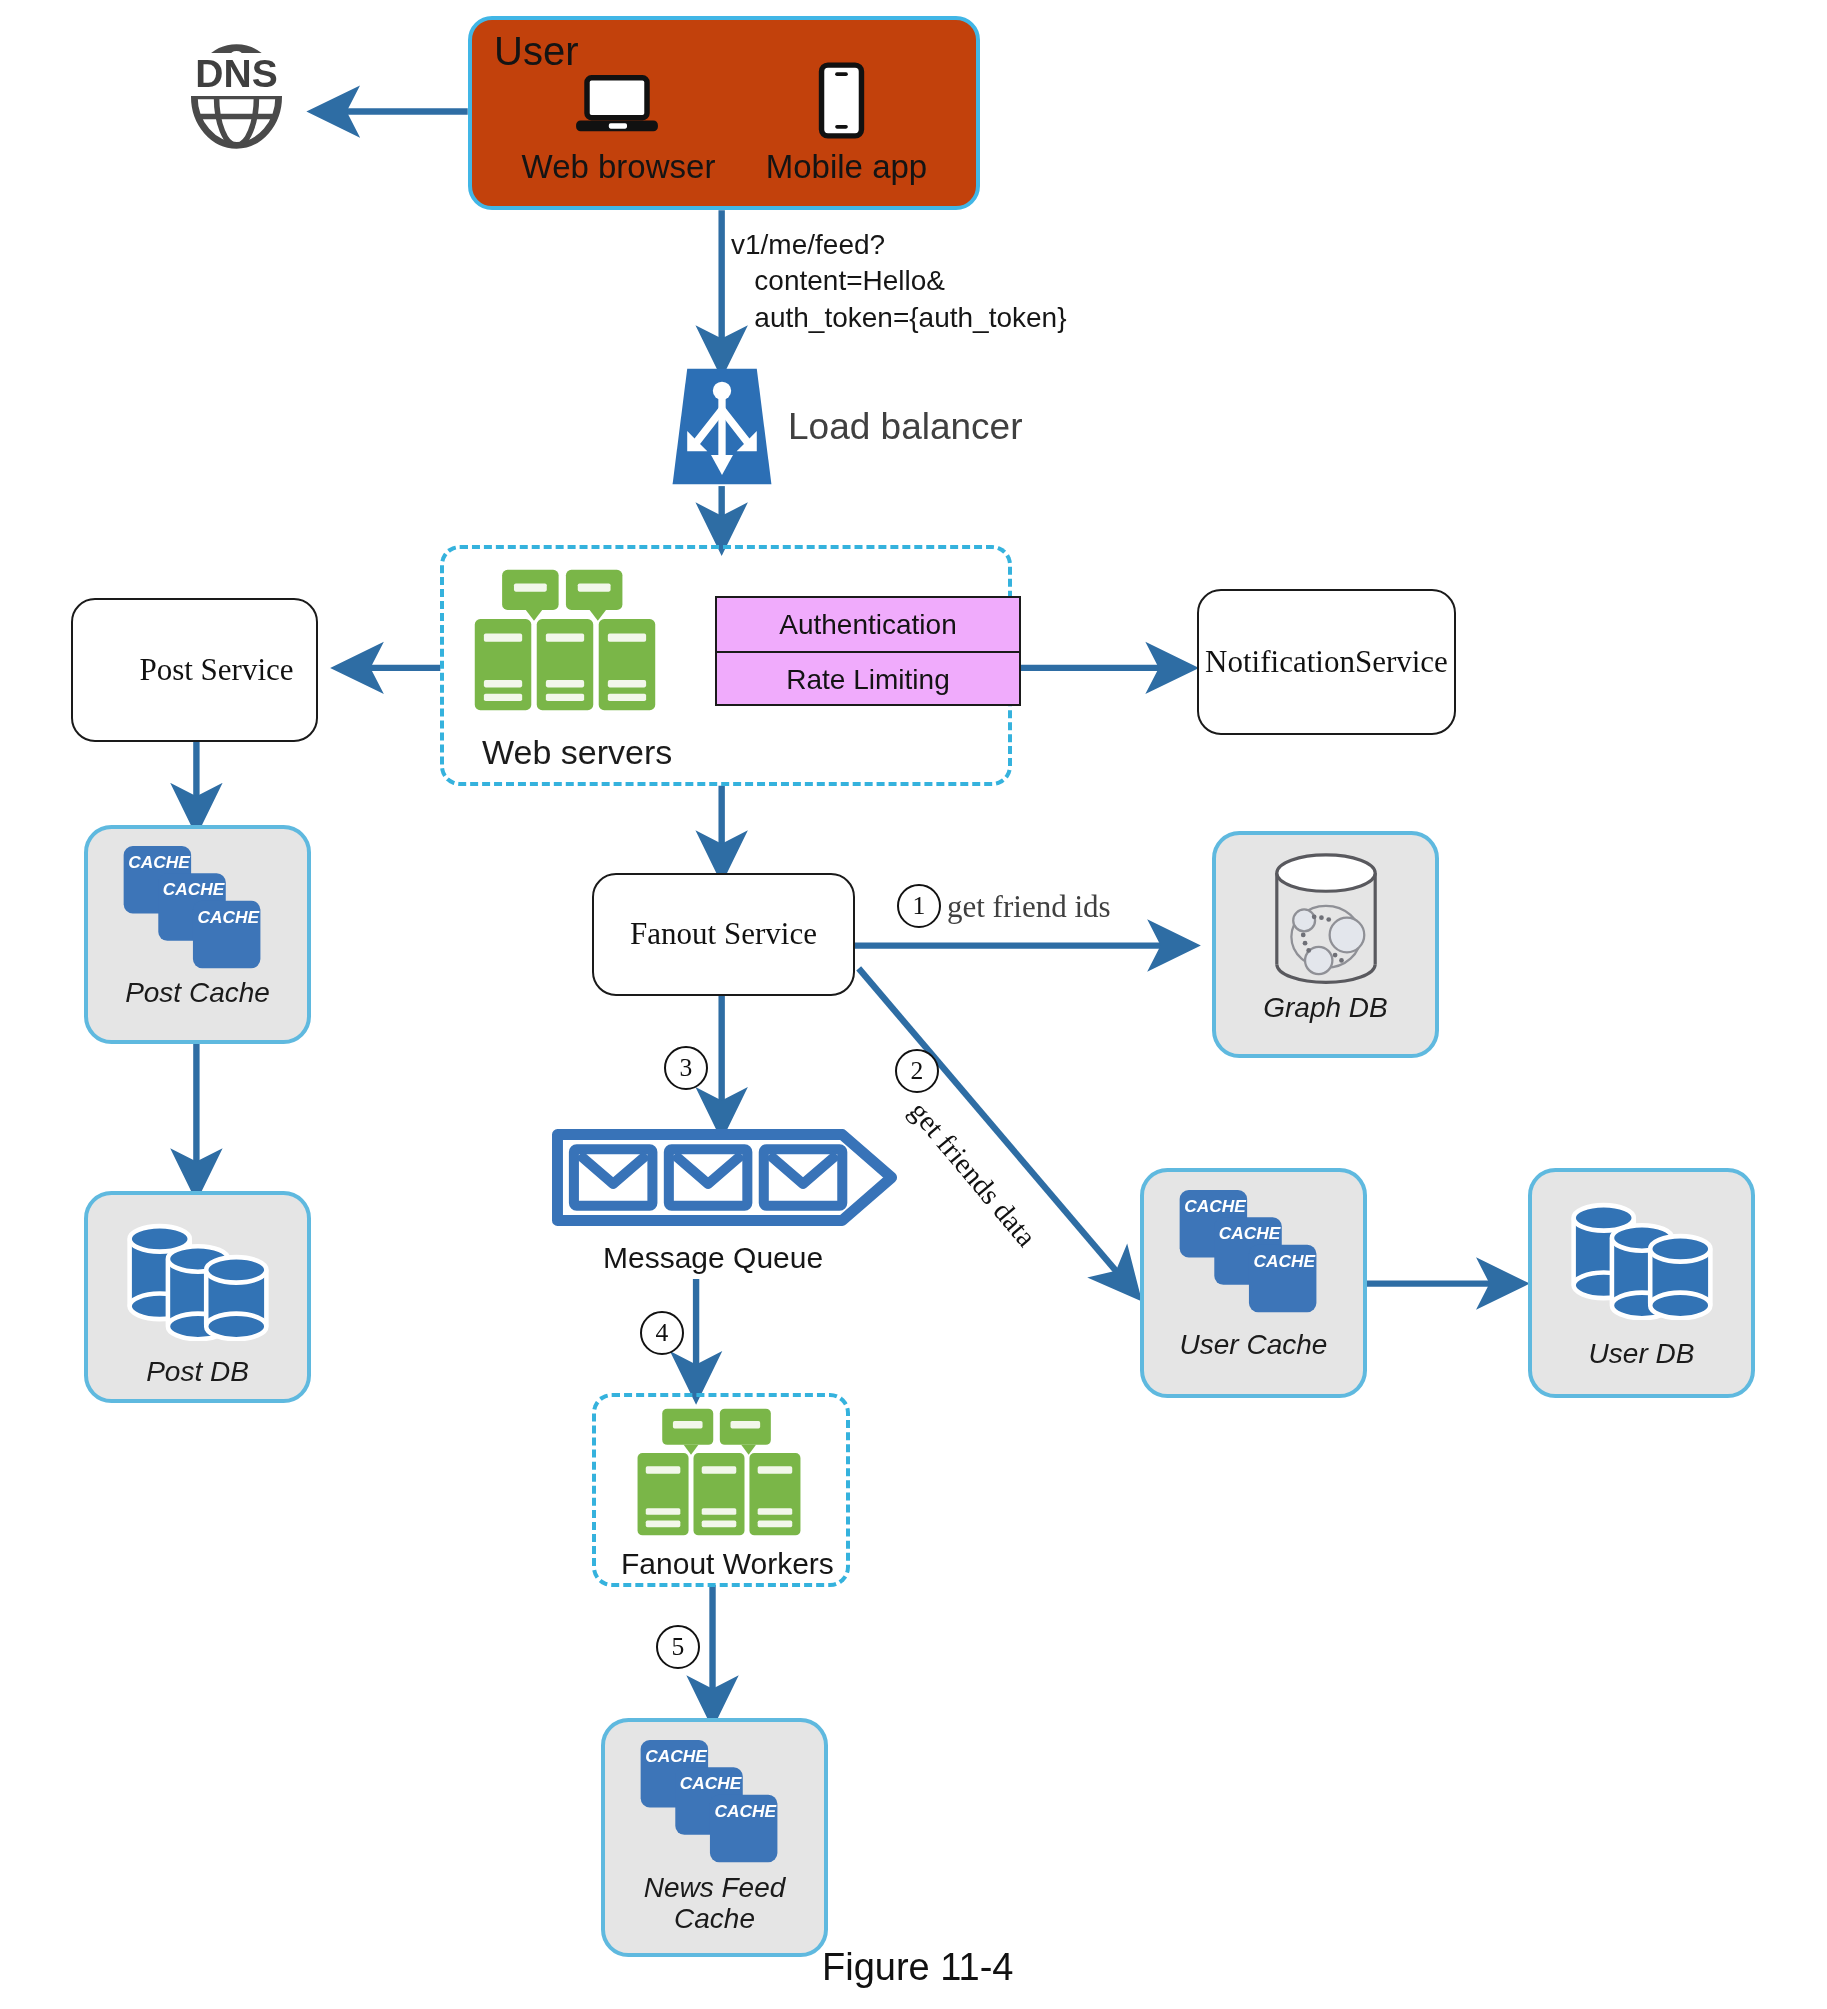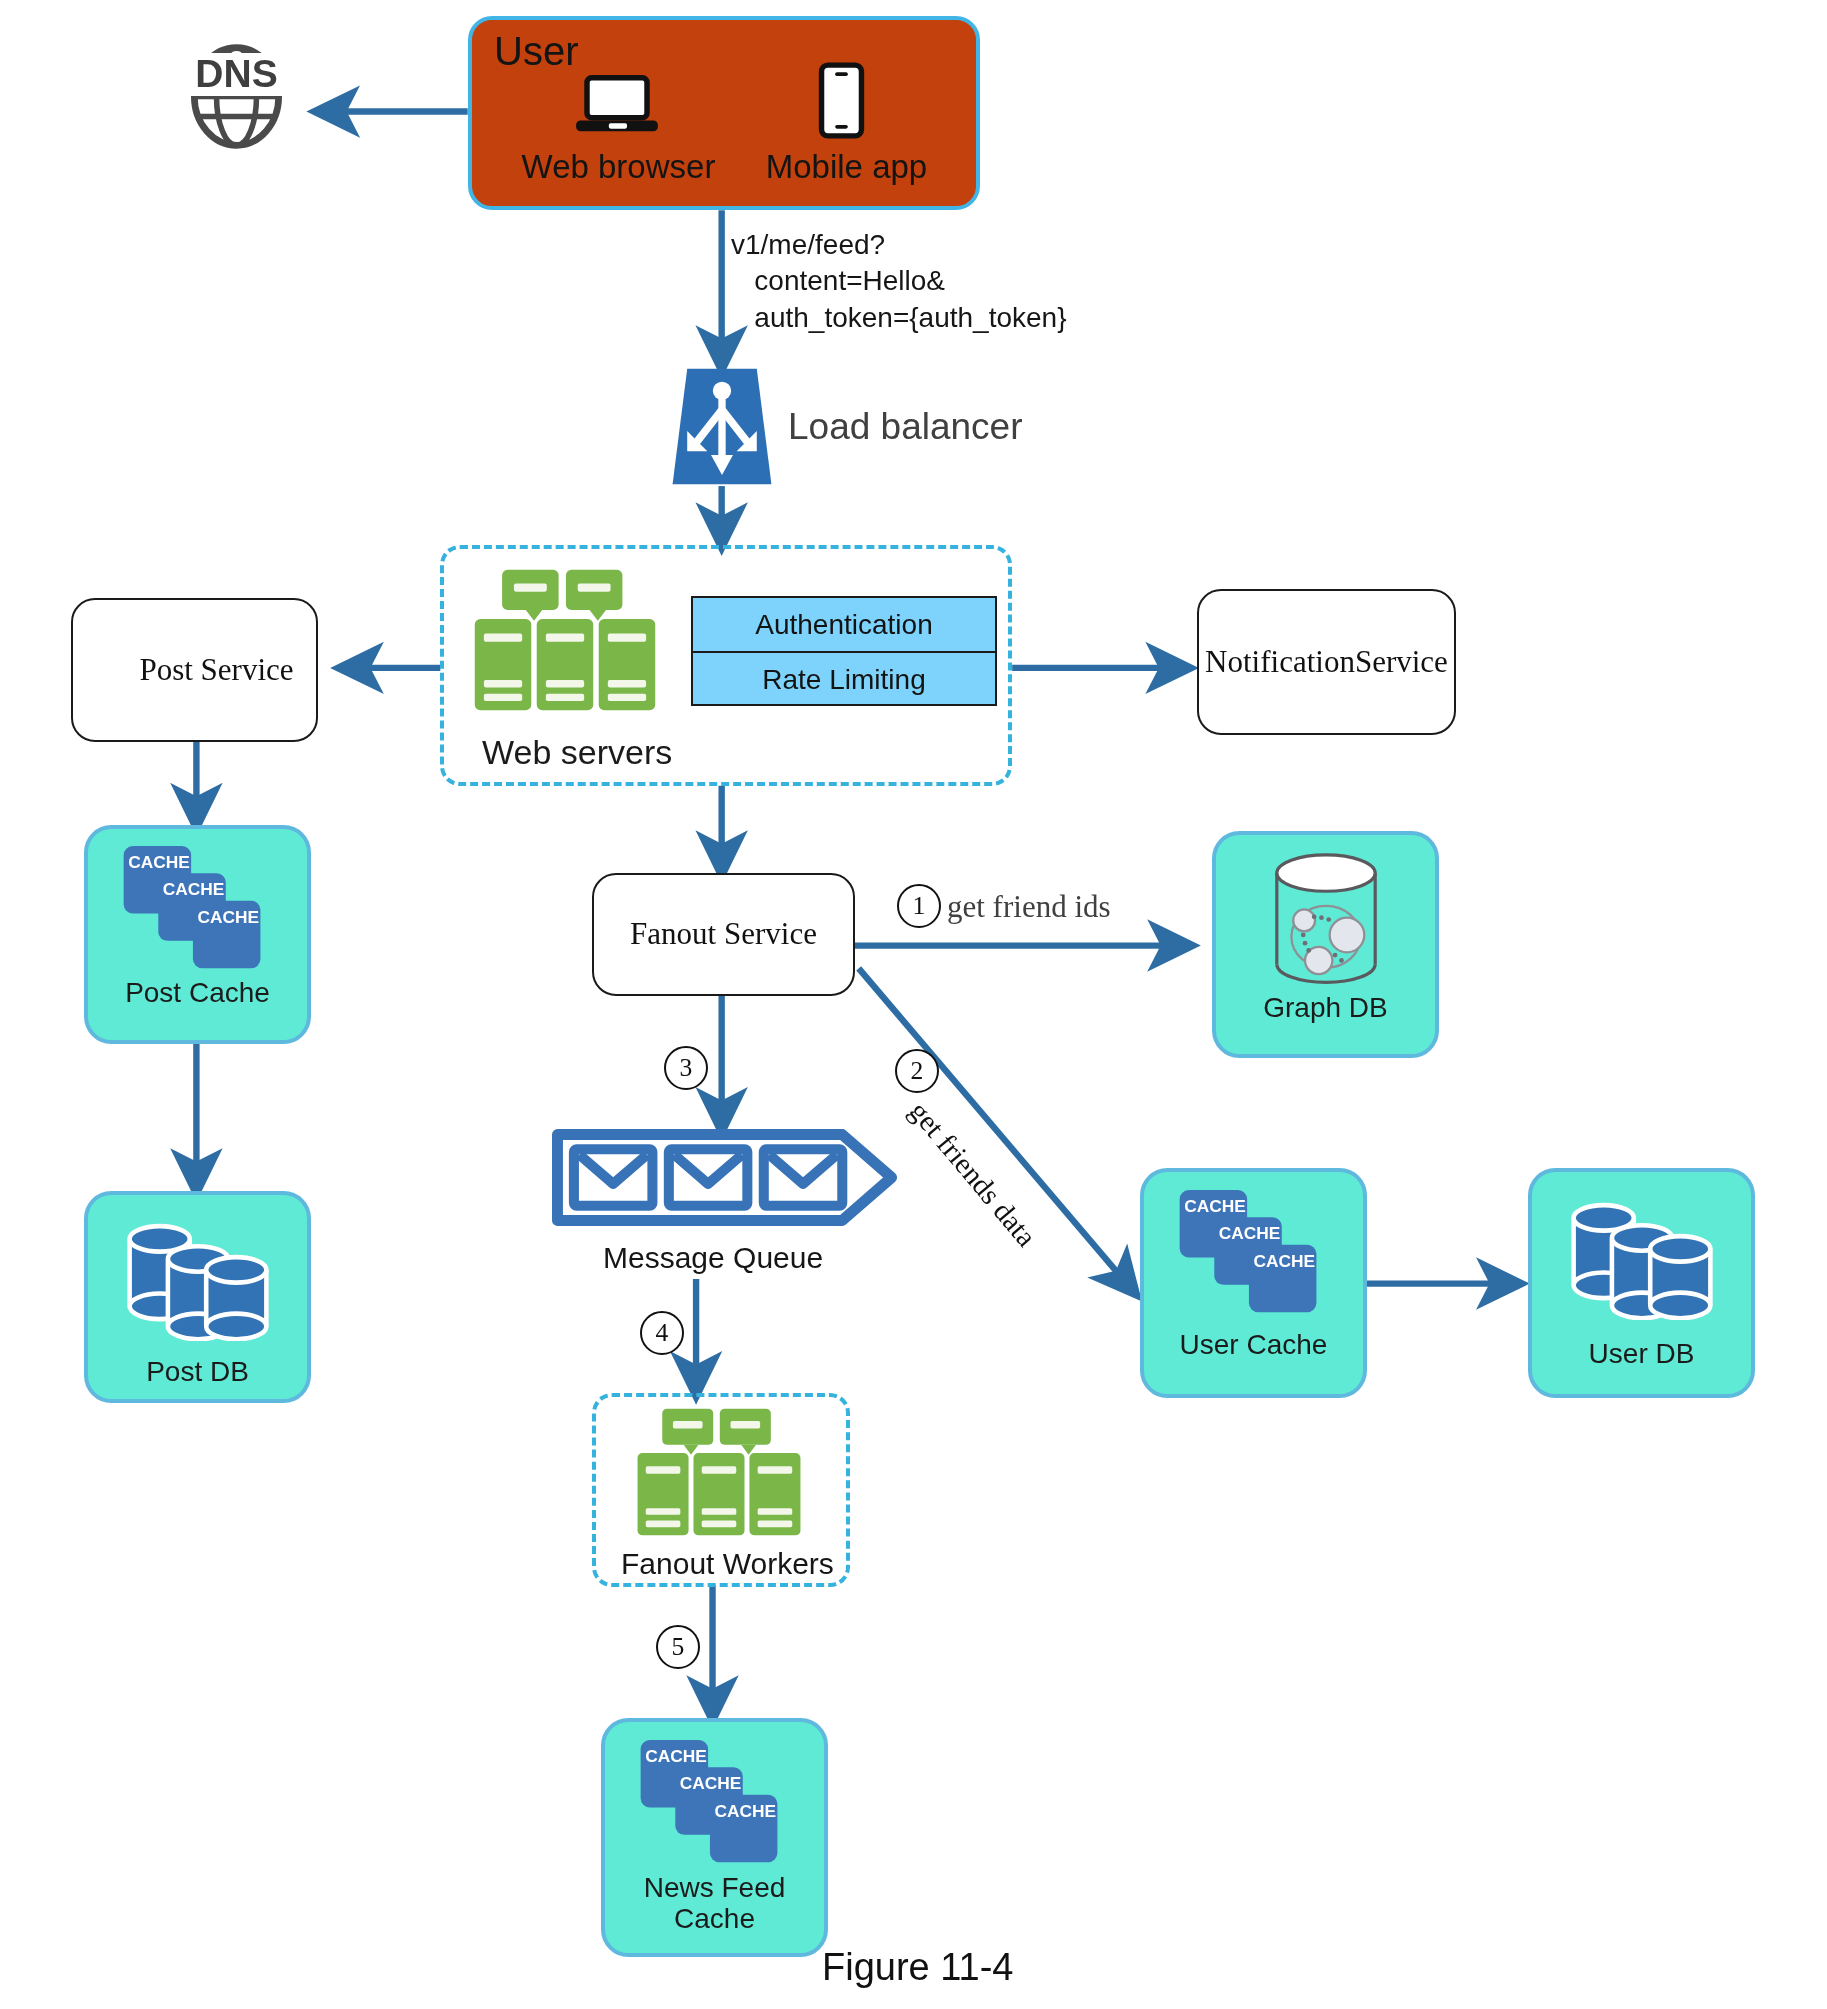--- a/index.html
+++ b/index.html
@@ -35,25 +35,26 @@
     font-family: "Liberation Serif", serif;
     font-size: 31px;
     color: #111111;
     line-height: 1.18;
   }
 
   
   .bluebox {
     border: 4.6px solid #5fb9df;
     border-radius: 27.4px;
-    background: #5eead4;
+    background: #e5e5e5;
     display: flex;
     flex-direction: column;
     align-items: center;
     justify-content: flex-start;
+    font-style: italic;
   }
   .bluebox .caption {
     font-family: "Liberation Sans", sans-serif;
     font-size: 28px;
     color: #1b1b1b;
     text-align: center;
     line-height: 1.12;
   }
 
   
@@ -99,21 +100,22 @@
     font-family: "Liberation Serif", serif;
     font-size: 25.6px;
     color: #111111;
     background: #ffffff;
   }
 
   
   .authtable {
     position: absolute;
     border: 2.7px solid #1b1b1b;
-    background: #7dd3fc;
+    background: #f0abfc;
+    margin-left: 24px;
   }
   .authtable .row {
     display: flex;
     align-items: center;
     justify-content: center;
     font-family: "Liberation Sans", sans-serif;
     font-size: 28px;
     color: #131313;
     height: 50%;
   }

